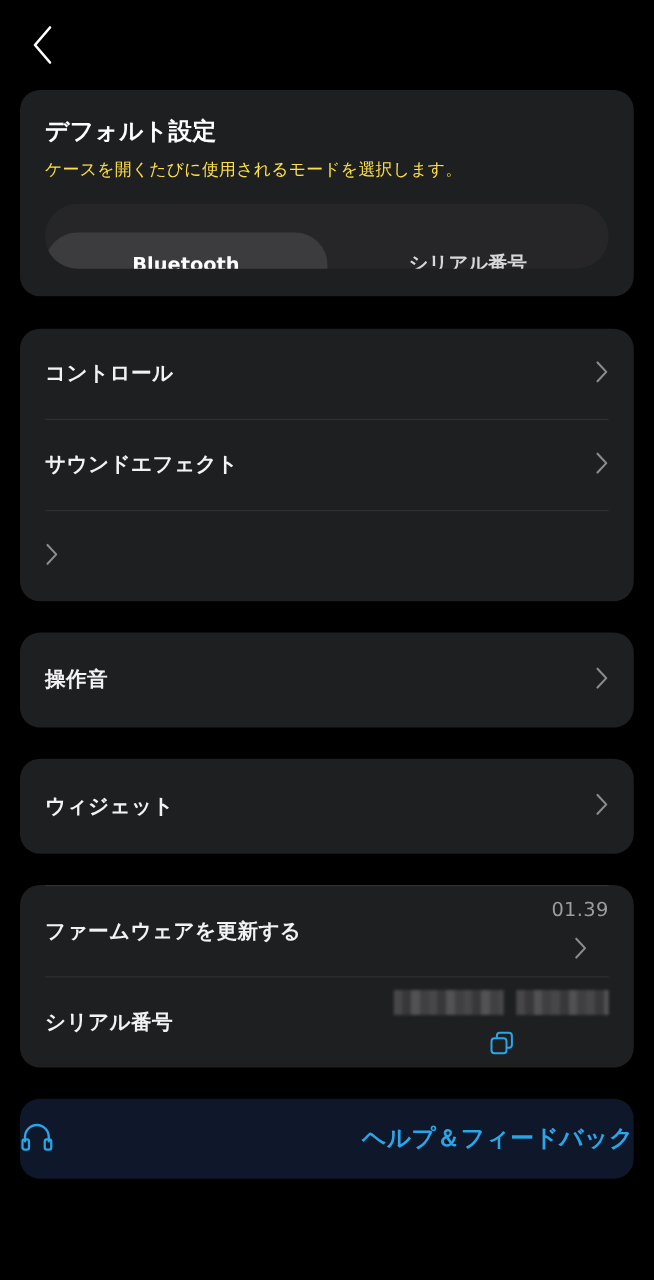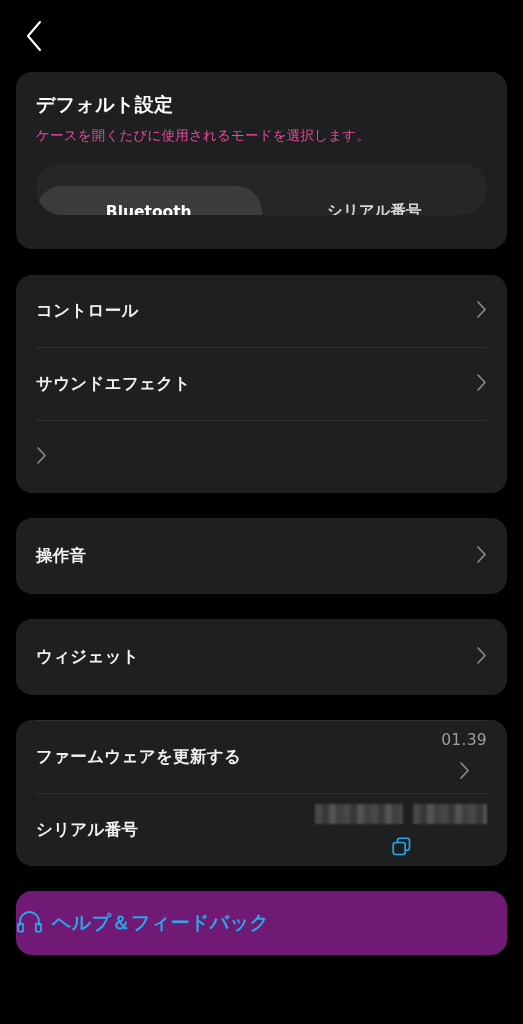--- a/index.html
+++ b/index.html
@@ -29,26 +29,26 @@
   
   .card {
     margin:0 16px;
     background:#1e1f21;
     border-radius:16px;
   }
   .gap-lg { height:26px; }
   .gap-md { height:25px; }
 
   
-  .default-card { padding:20px 20px 34px 20px; }
+  .default-card { padding:20px 20px 22px 20px; }
   .default-title {
     color:#fff; font-size:19px; font-weight:700; letter-spacing:.3px;
   }
   .default-sub {
-    margin-top:9px; color:#ec4899; font-size:13.5px; letter-spacing:.2px;
+    margin-top:9px; color:#fde047; font-size:13.5px; letter-spacing:.2px;
   }
   .segmented {
     margin-top:18px;
     background:#262629;
     border-radius:26px;
     height:52px;
     display:flex; align-items:center;
     overflow:hidden;
   }
   .seg {
@@ -97,24 +97,24 @@
     filter:blur(1.1px);
     opacity:.95;
   }
   .blob-a { width:88px; }
   .blob-b { width:74px; }
   .copy-btn { display:flex; align-items:center; cursor:pointer; }
 
   
   .help-card {
     margin:0 16px;
-    background:#701a75;
+    background:#0f172a;
     border-radius:16px;
     height:64px;
-    display:flex; align-items:center; justify-content:flex-start;
+    display:flex; align-items:center; justify-content:space-between;
     gap:9px;
     cursor:pointer;
   }
   .help-label { color:#2aa6e8; font-size:19px; font-weight:600; letter-spacing:.4px; }
 </style>
 </head>
 <body>
 
 <div class="screen">
 

